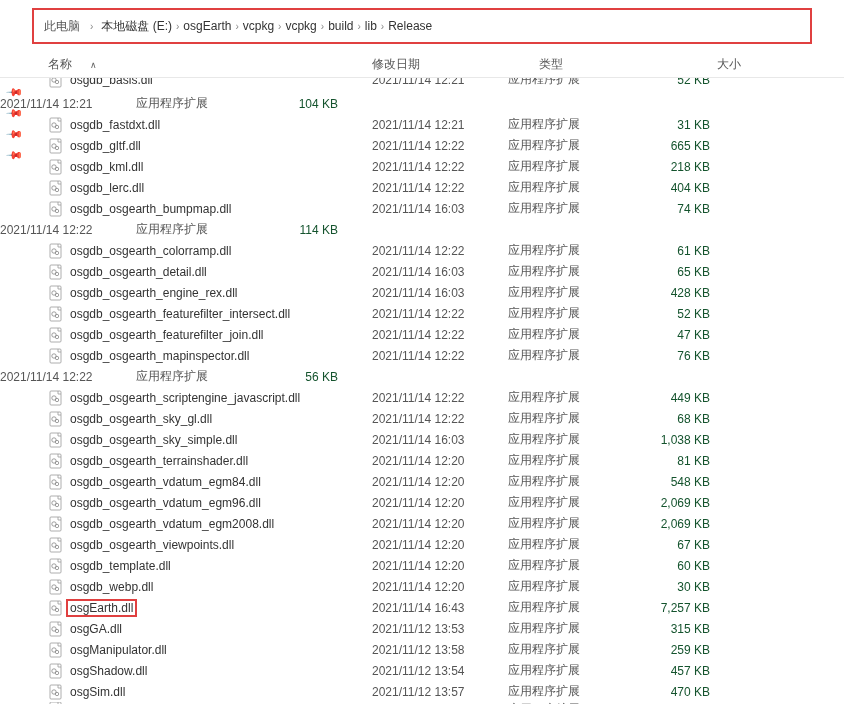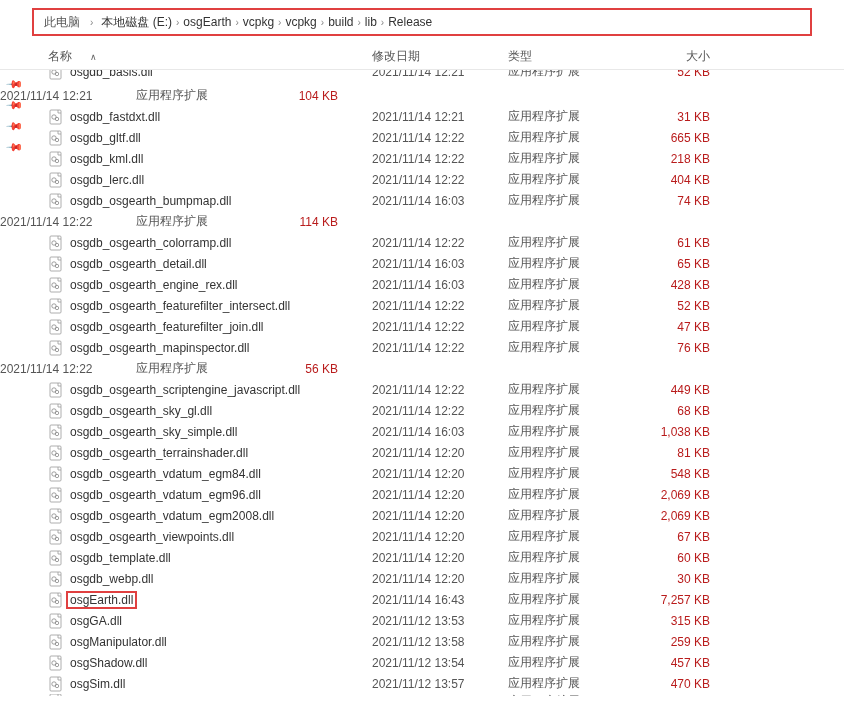--- a/index.html
+++ b/index.html
@@ -8,21 +8,21 @@
       font-size: 12px;
       background: #fff;
       color: #333;
       width: 844px;
       height: 704px;
       overflow: hidden;
     }
     .breadcrumb-bar {
       display: flex;
       align-items: center;
-      padding: 8px 8px;
+      padding: 16px 8px;
       border: 2px solid #e04040;
       margin: 8px 32px 8px 32px;
       background: #fff;
       gap: 4px;
       height: 28px;
     }
     .breadcrumb-item {
       color: #333;
       padding: 0 4px;
       white-space: nowrap;
@@ -39,21 +39,21 @@
     .header-row {
       display: flex;
       align-items: center;
       padding: 4px 0;
       border-bottom: 1px solid #e8e8e8;
       color: #555;
       font-size: 12px;
     }
     .col-name { flex: 0 0 372px; padding-left: 48px; display: flex; align-items: center; gap: 18px; }
     .col-date { flex: 0 0 136px; }
-    .col-type { flex: 0 0 122px; }
+    .col-type { flex: 0 0 122px; margin-left: 31px; }
     .col-size { flex: 0 0 90px; text-align: right; padding-right: 10px; }
     .sort-indicator { color: #666; font-size: 9px; }
     .content-area {
       position: relative;
       height: calc(100% - 78px);
       overflow: hidden;
     }
     .quick-access {
       position: absolute;
       left: 0;
@@ -92,21 +92,21 @@
       width: 16px;
       height: 16px;
       flex-shrink: 0;
       display: inline-flex;
       align-items: center;
       justify-content: center;
     }
     .file-icon svg { width: 16px; height: 16px; }
     .file-date-cell { flex: 0 0 136px; color: #555; }
     .file-type-cell { flex: 0 0 122px; color: #555; }
-    .file-size-cell { flex: 0 0 90px; text-align: right; padding-right: 10px; color: #b91c1c; }
+    .file-size-cell { flex: 0 0 90px; text-align: right; padding-right: 10px; color: #14532d; }
     .highlight-box {
       border: 2px solid #e04040;
       border-radius: 0;
       padding: 0 2px;
       margin-left: -4px;
     }
     .file-row.cutoff-top .file-name-cell,
     .file-row.cutoff-top .file-date-cell,
     .file-row.cutoff-top .file-type-cell,
     .file-row.cutoff-top .file-size-cell {

